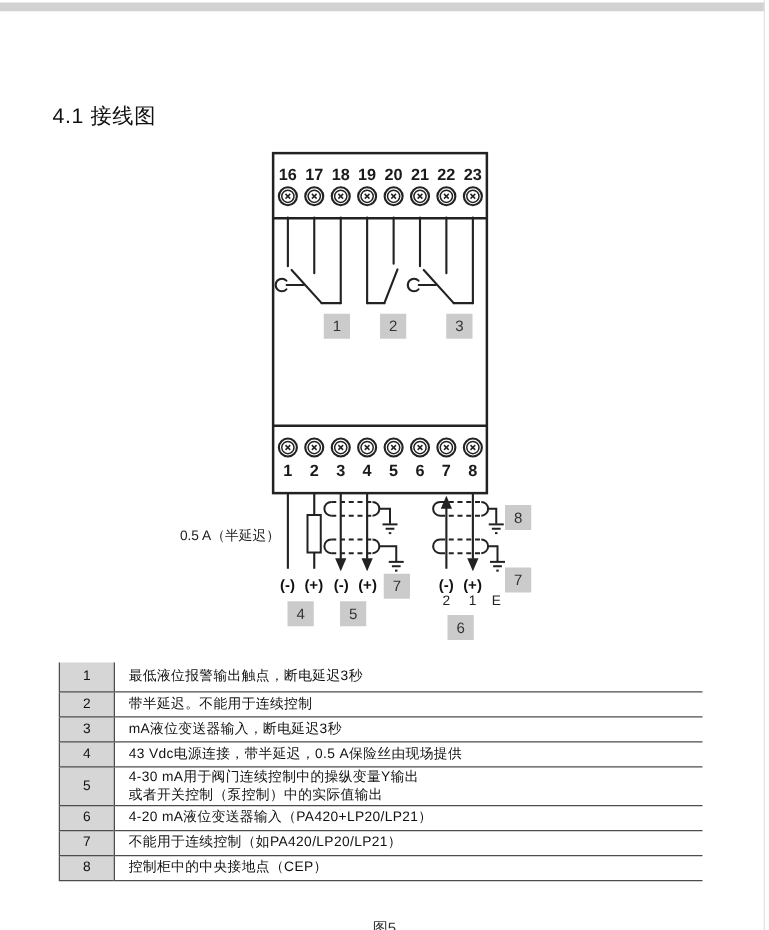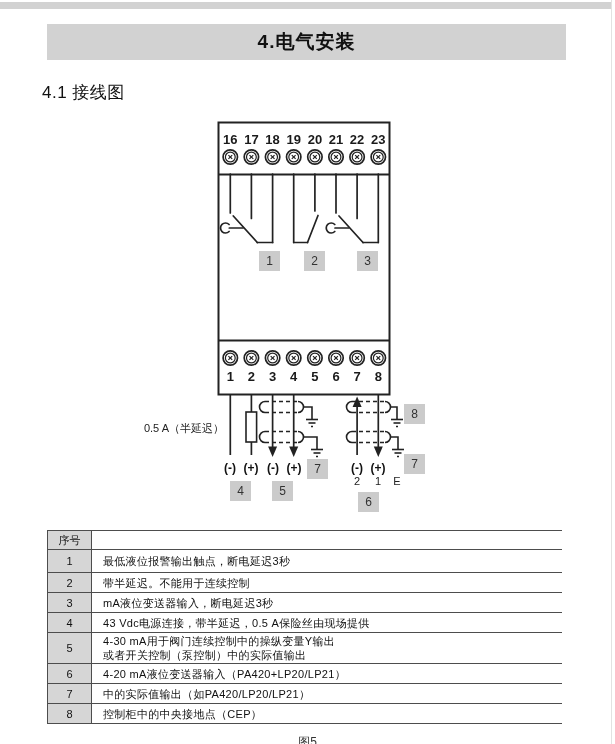--- a/index.html
+++ b/index.html
@@ -44,23 +44,20 @@
   .figure-caption{position:absolute;left:0;top:734px;width:615px;text-align:center;font-size:12px;color:#333;}
 </style>
 </head>
 <body>
 
 <div class="page">
 
   <div class="top-rule"></div>
   <div class="edge-line"></div>
 
-  <div class="banner">
-    <span>4.电气安装</span>
-  </div>
 
   <div class="section-heading">4.1 接线图</div>
 
   <svg class="diagram" viewBox="0 0 615 744">
     <g stroke="#222" fill="none" stroke-width="2">
       <rect x="218.5" y="122.5" width="171" height="272"></rect>
       <line x1="218.5" y1="174.5" x2="389.5" y2="174.5"></line>
       <line x1="218.5" y1="340.5" x2="389.5" y2="340.5"></line>
     </g>
 
@@ -302,24 +299,20 @@
   <div class="overlay callout" style="left:357px;top:251px;">3</div>
   <div class="overlay callout" style="left:230px;top:481px;">4</div>
   <div class="overlay callout" style="left:272px;top:481px;">5</div>
   <div class="overlay callout" style="left:358px;top:492px;">6</div>
   <div class="overlay callout" style="left:307px;top:459px;">7</div>
   <div class="overlay callout" style="left:404px;top:404px;">8</div>
   <div class="overlay callout" style="left:404px;top:454px;">7</div>
 
   <table class="wire-table">
     <tbody>
-        <tr class="hdr">
-      <td class="num-cell">序号</td>
-      <td class="desc-cell"></td>
-    </tr>
     <tr class="r1">
       <td class="num-cell">1</td>
       <td class="desc-cell">最低液位报警输出触点，断电延迟3秒</td>
     </tr>
     <tr class="r2">
       <td class="num-cell">2</td>
       <td class="desc-cell">带半延迟。不能用于连续控制</td>
     </tr>
     <tr class="r3">
       <td class="num-cell">3</td>
@@ -333,21 +326,21 @@
       <td class="num-cell">5</td>
       <td class="desc-cell">4-30 mA用于阀门连续控制中的操纵变量Y输出
 或者开关控制（泵控制）中的实际值输出</td>
     </tr>
     <tr class="r6">
       <td class="num-cell">6</td>
       <td class="desc-cell">4-20 mA液位变送器输入（PA420+LP20/LP21）</td>
     </tr>
     <tr class="r7">
       <td class="num-cell">7</td>
-      <td class="desc-cell">中的实际值输出（如PA420/LP20/LP21）</td>
+      <td class="desc-cell">不能用于连续控制（如PA420/LP20/LP21）</td>
     </tr>
     <tr class="r8">
       <td class="num-cell">8</td>
       <td class="desc-cell">控制柜中的中央接地点（CEP）</td>
     </tr>
   </tbody>
     </table>
 
   <div class="figure-caption">图5</div>
 

